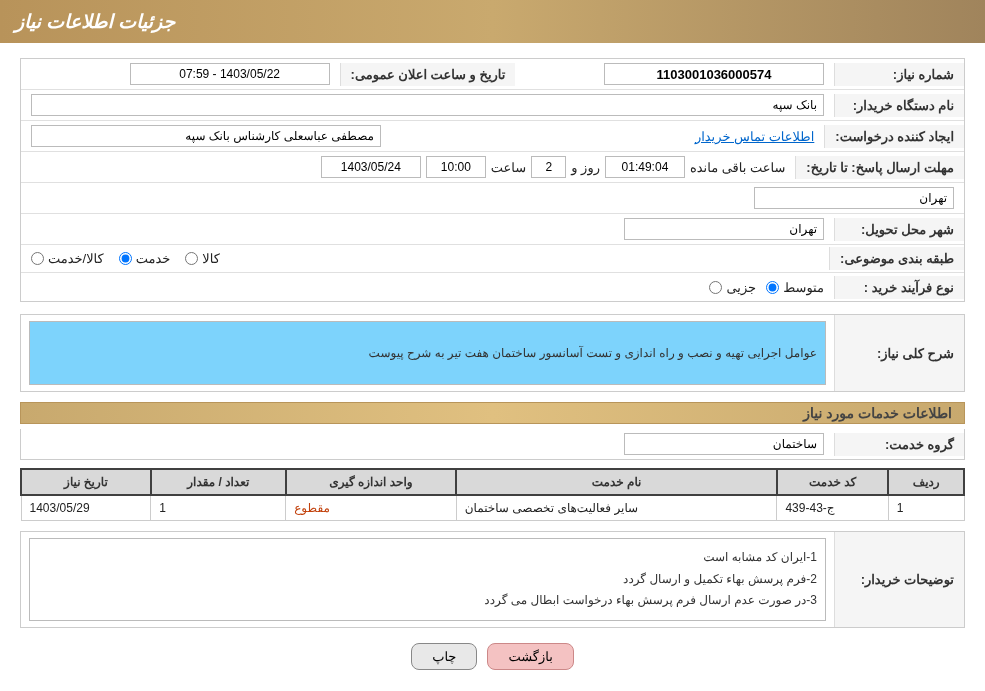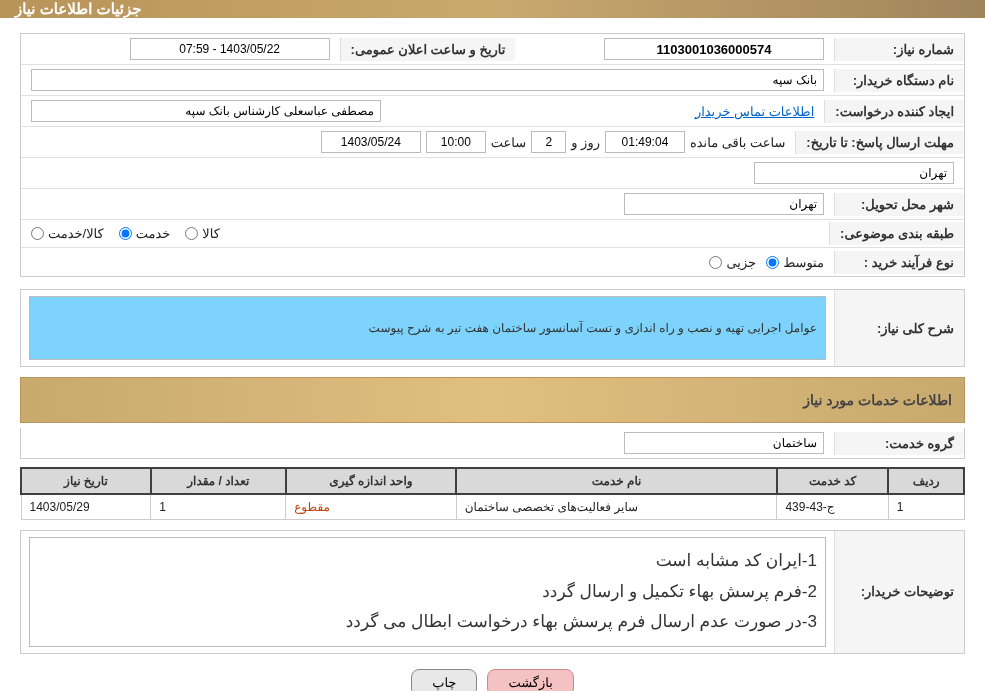--- a/index.html
+++ b/index.html
@@ -12,24 +12,25 @@
     .page-wrapper {
       max-width: 985px;
       margin: 0 auto;
       background: #fff;
       min-height: 691px;
     }
     .header-bar {
       background: linear-gradient(to left, #a0845c, #c9a96e, #b8935a);
       color: #fff;
       text-align: left;
-      padding: 0 15px;
-      font-size: 15px;
+      padding: 10px 15px;
+      font-size: 19px;
       font-weight: bold;
       letter-spacing: 1px;
+      font-style: italic;
     }
     .content {
       padding: 15px 20px;
     }
     .info-section {
       border: 1px solid #ccc;
       margin-bottom: 12px;
     }
     .info-row {
       display: flex;
@@ -130,21 +131,21 @@
       min-height: 40px;
       background: #7dd3fc;
       text-align: right;
       font-size: 12px;
       color: #333;
       width: 100%;
     }
     .section-header {
       background: linear-gradient(to left, #c8a96e, #e0c080, #c8a96e);
       color: #444;
-      padding: 14px 12px;
+      padding: 2px 12px;
       font-weight: bold;
       font-size: 14px;
       text-align: right;
       margin: 10px 0 5px 0;
       border: 1px solid #b8955a;
     }
     .table-container {
       margin: 8px 0;
     }
     table {
@@ -168,21 +169,21 @@
     }
     table td.blue-link {
       color: #c2410c;
       cursor: pointer;
     }
     .buyer-note-box {
       border: 1px solid #bbb;
       padding: 8px;
       background: #fff;
       text-align: right;
-      font-size: 17px;
+      font-size: 12px;
       line-height: 1.8;
       color: #333;
     }
     .buttons-row {
       display: flex;
       justify-content: center;
       gap: 10px;
       margin: 15px 0;
     }
     .btn {

